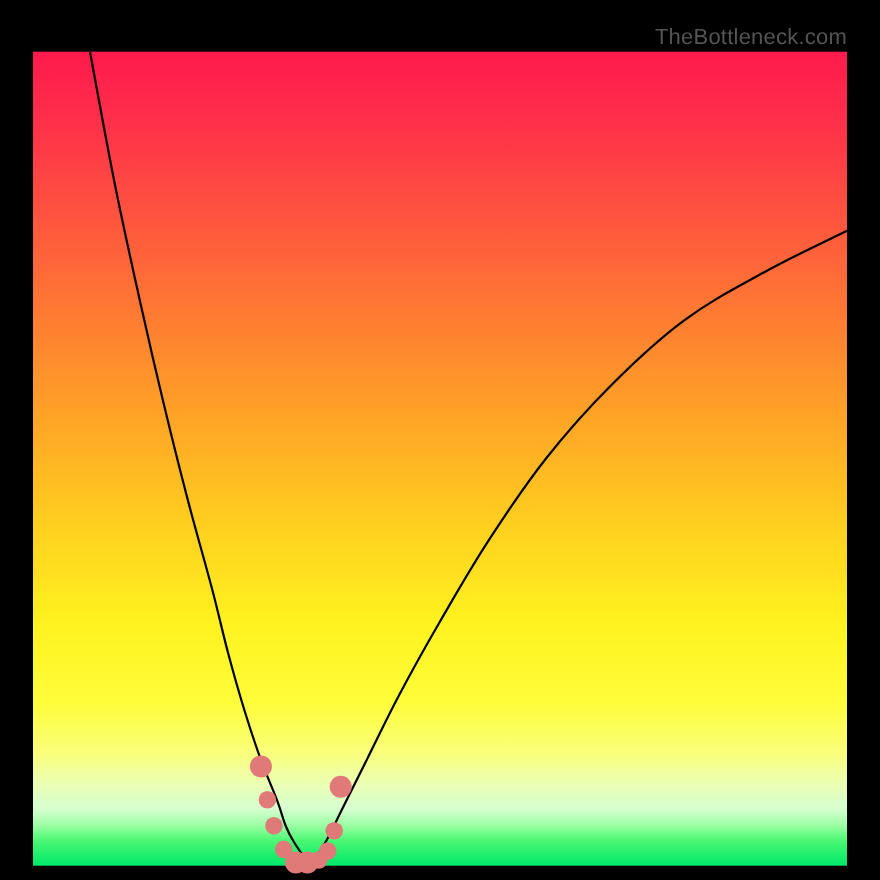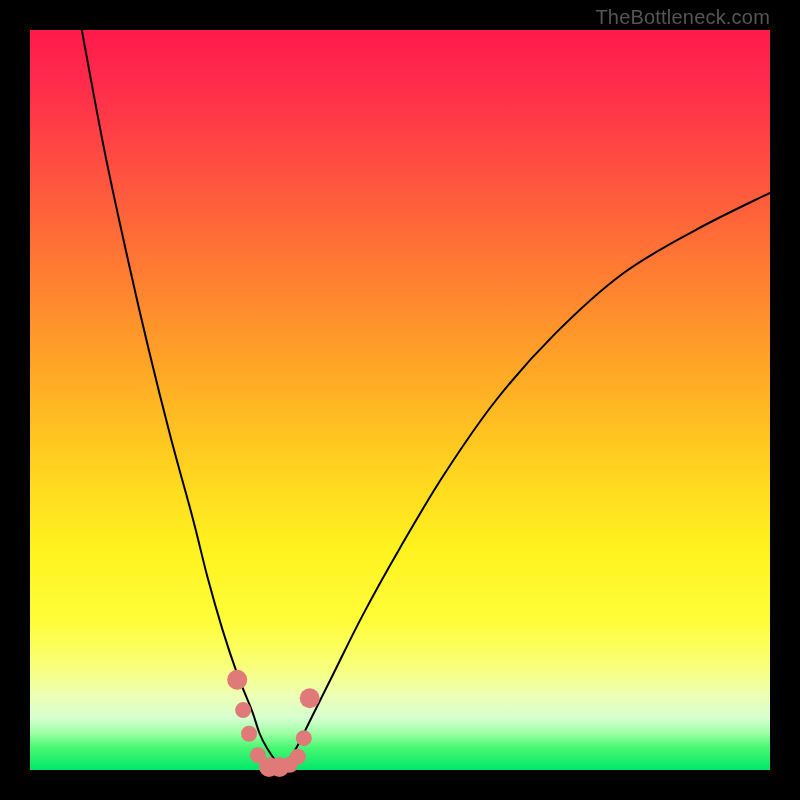--- a/index.html
+++ b/index.html
@@ -9,20 +9,21 @@
     height: 800px;
     overflow: hidden;
     font-family: Arial, Helvetica, sans-serif;
     background: #000;
   }
   .frame {
     position: relative;
     width: 800px;
     height: 624px;
     background: #000;
+    margin-top: 17px;
   }
   .plot {
     position: absolute;
     left: 30px;
     top: 30px;
     width: 740px;
     height: 740px;
     background: linear-gradient(
       to bottom,
       #ff1a4d 0%,

